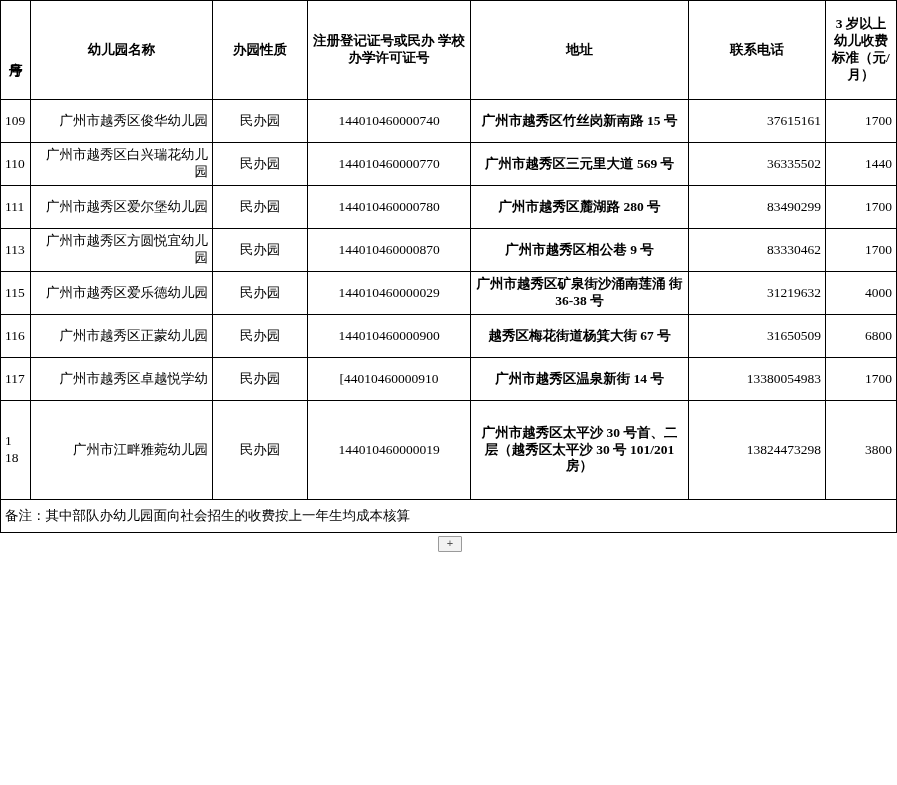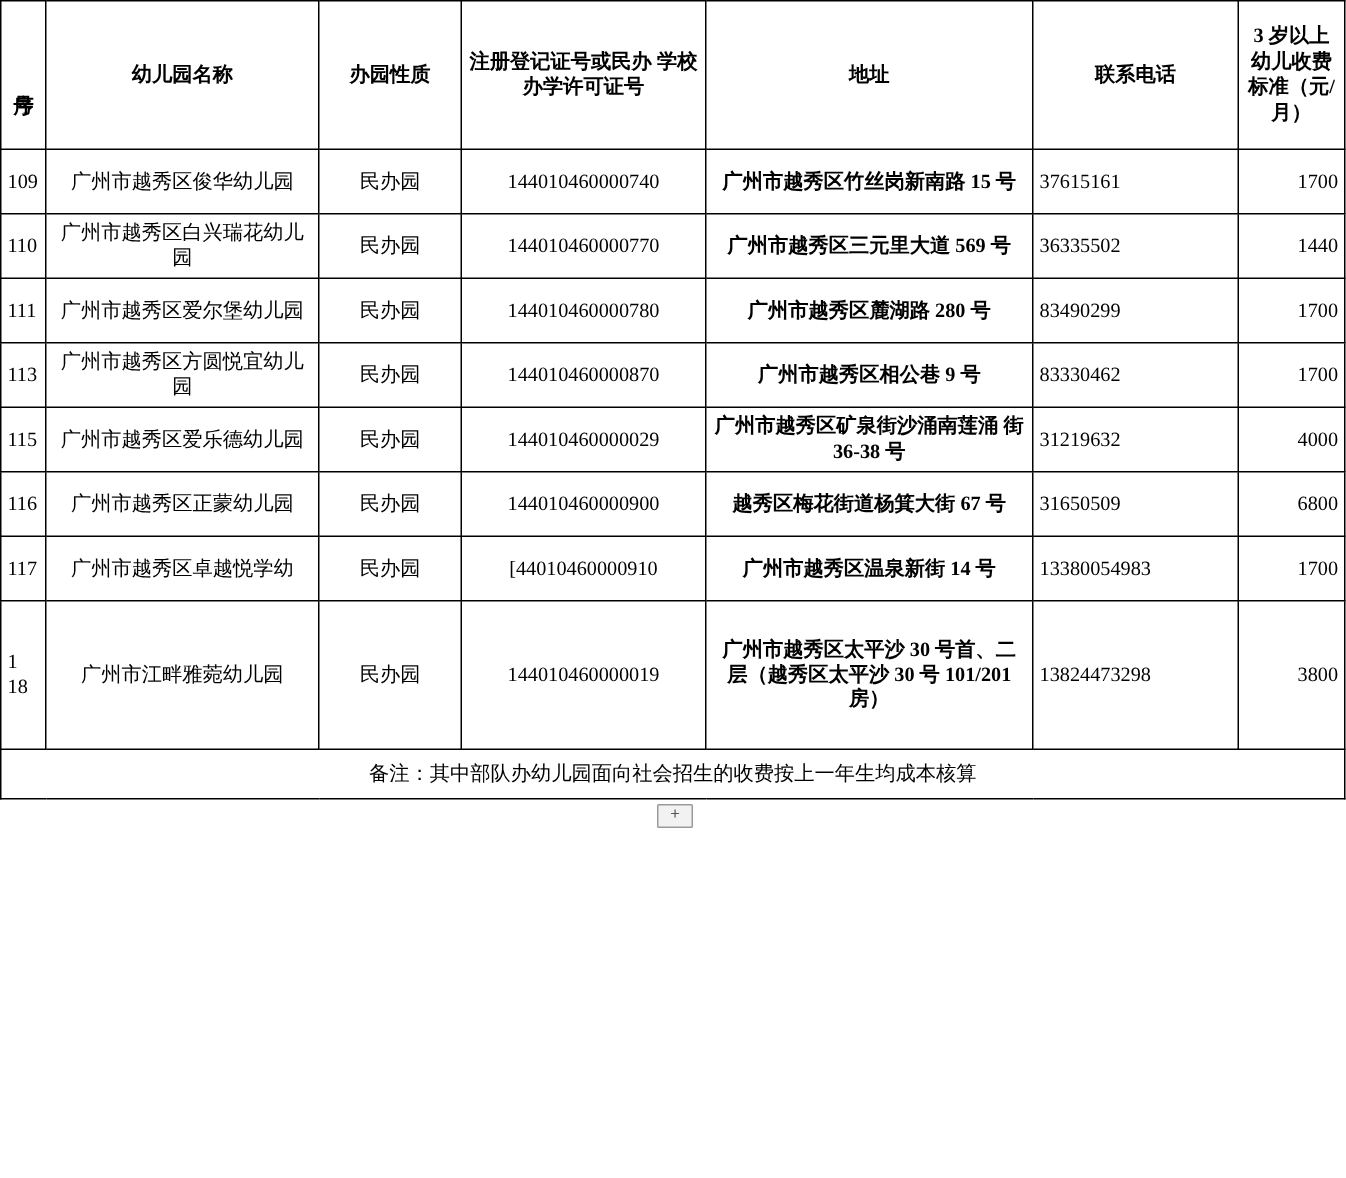--- a/index.html
+++ b/index.html
@@ -45,32 +45,32 @@
   
   col.c-idx   { width: 30px; }
   col.c-name  { width: 182px; }
   col.c-type  { width: 95px; }
   col.c-reg   { width: 163px; }
   col.c-addr  { width: 218px; }
   col.c-tel   { width: 137px; }
   col.c-fee   { width: 71px; }
 
   td.idx  { text-align: left; padding-left: 3px; }
-  td.name { text-align: center; }
+  td.name { text-align: right; }
   td.type { text-align: center; }
   td.reg  { text-align: center; }
   td.addr { text-align: center; font-weight: bold; }
-  td.tel  { text-align: left; }
+  td.tel  { text-align: right; }
   td.fee  { text-align: right; padding-right: 8px; }
 
   tr.row-tall td { height: 36px; }
   tr.row-last td { height: 92px; }
 
   td.note {
-    text-align: center;
+    text-align: left;
     padding: 7px 6px 7px 8px;
     font-size: 13.5px;
     height: 26px;
   }
   .hdr-idx { writing-mode: vertical-rl; text-orientation: upright; letter-spacing: 1px; margin: 0 auto; display: inline-block; line-height: 1; }
 
   
   #break-bar {
     position: relative;
     width: 896px;

